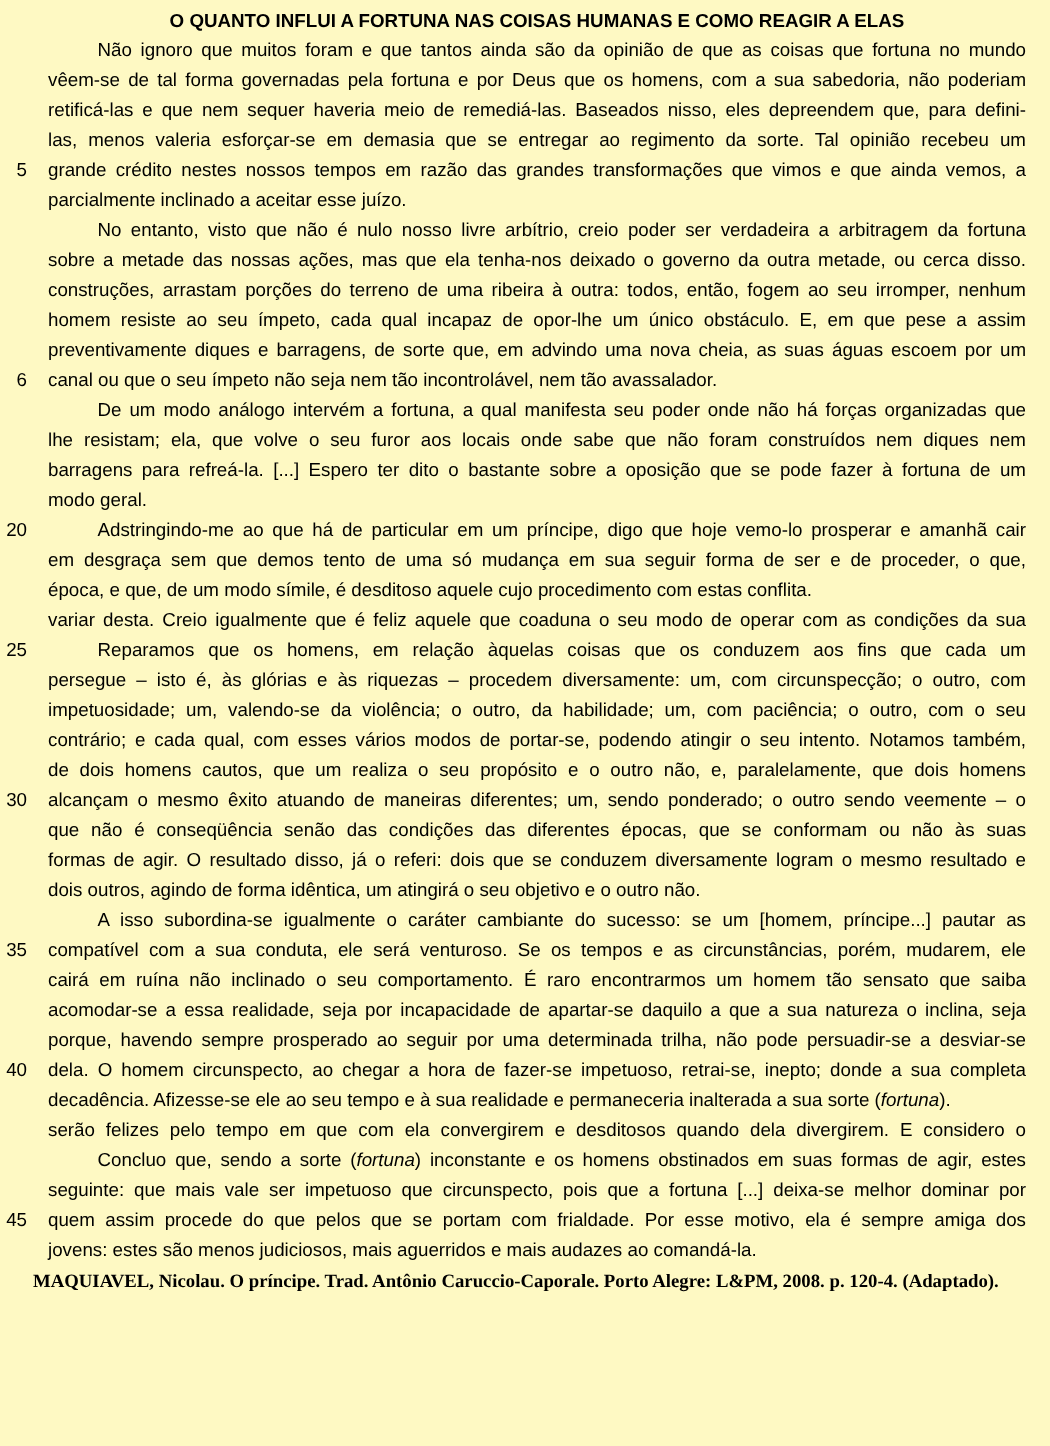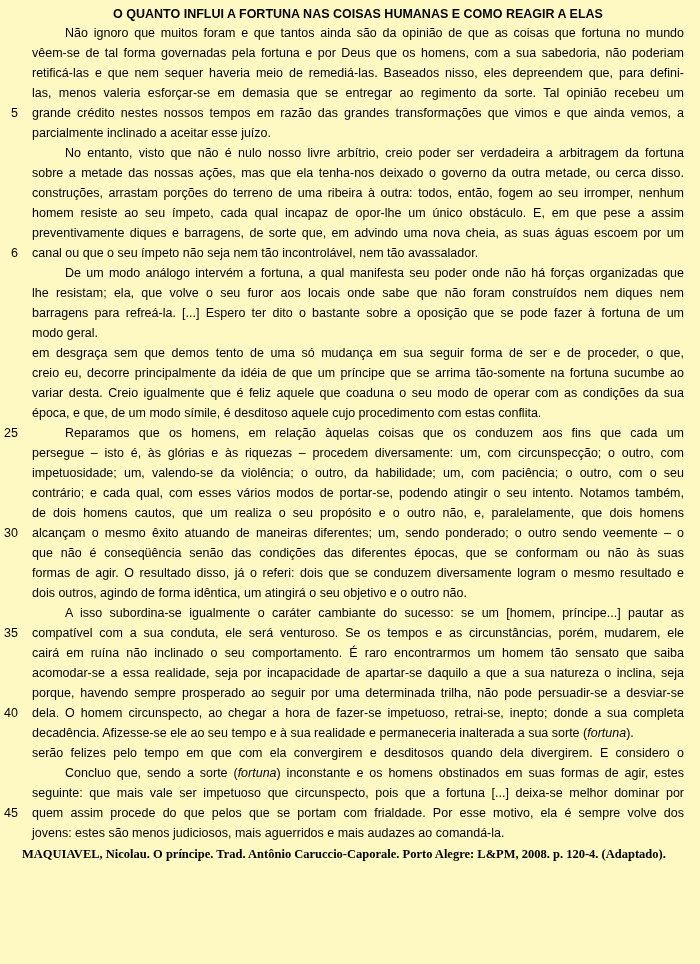--- a/index.html
+++ b/index.html
@@ -64,41 +64,41 @@
       <div class="line indent"><span class="lineno"></span><span>No entanto, visto que não é nulo nosso livre arbítrio, creio poder ser verdadeira a arbitragem da fortuna</span></div>
       <div class="line"><span class="lineno"></span><span>sobre a metade das nossas ações, mas que ela tenha-nos deixado o governo da outra metade, ou cerca disso.</span></div>
       <div class="line"><span class="lineno"></span><span>construções, arrastam porções do terreno de uma ribeira à outra: todos, então, fogem ao seu irromper, nenhum</span></div>
       <div class="line"><span class="lineno"></span><span>homem resiste ao seu ímpeto, cada qual incapaz de opor-lhe um único obstáculo. E, em que pese a assim</span></div>
       <div class="line"><span class="lineno"></span><span>preventivamente diques e barragens, de sorte que, em advindo uma nova cheia, as suas águas escoem por um</span></div>
       <div class="line end"><span class="lineno">6</span><span>canal ou que o seu ímpeto não seja nem tão incontrolável, nem tão avassalador.</span></div>
       <div class="line indent"><span class="lineno"></span><span>De um modo análogo intervém a fortuna, a qual manifesta seu poder onde não há forças organizadas que</span></div>
       <div class="line"><span class="lineno"></span><span>lhe resistam; ela, que volve o seu furor aos locais onde sabe que não foram construídos nem diques nem</span></div>
       <div class="line"><span class="lineno"></span><span>barragens para refreá-la. [...] Espero ter dito o bastante sobre a oposição que se pode fazer à fortuna de um</span></div>
       <div class="line end"><span class="lineno"></span><span>modo geral.</span></div>
+      <div class="line indent"><span class="lineno">20</span><span>Adstringindo-me ao que há de particular em um príncipe, digo que hoje vemo-lo prosperar e amanhã cair</span></div>
       <div class="line"><span class="lineno"></span><span>em desgraça sem que demos tento de uma só mudança em sua seguir forma de ser e de proceder, o que,</span></div>
-      <div class="line"><span class="lineno"></span><span>creio eu, decorre principalmente da idéia de que um príncipe que se arrima tão-somente na fortuna sucumbe ao</span></div>
+      <div class="line end"><span class="lineno"></span><span>época, e que, de um modo símile, é desditoso aquele cujo procedimento com estas conflita.</span></div>
       <div class="line"><span class="lineno"></span><span>variar desta. Creio igualmente que é feliz aquele que coaduna o seu modo de operar com as condições da sua</span></div>
-      <div class="line end"><span class="lineno"></span><span>época, e que, de um modo símile, é desditoso aquele cujo procedimento com estas conflita.</span></div>
       <div class="line indent"><span class="lineno">25</span><span>Reparamos que os homens, em relação àquelas coisas que os conduzem aos fins que cada um</span></div>
       <div class="line"><span class="lineno"></span><span>persegue – isto é, às glórias e às riquezas – procedem diversamente: um, com circunspecção; o outro, com</span></div>
       <div class="line"><span class="lineno"></span><span>impetuosidade; um, valendo-se da violência; o outro, da habilidade; um, com paciência; o outro, com o seu</span></div>
       <div class="line"><span class="lineno"></span><span>contrário; e cada qual, com esses vários modos de portar-se, podendo atingir o seu intento. Notamos também,</span></div>
       <div class="line"><span class="lineno"></span><span>de dois homens cautos, que um realiza o seu propósito e o outro não, e, paralelamente, que dois homens</span></div>
       <div class="line"><span class="lineno">30</span><span>alcançam o mesmo êxito atuando de maneiras diferentes; um, sendo ponderado; o outro sendo veemente – o</span></div>
       <div class="line"><span class="lineno"></span><span>que não é conseqüência senão das condições das diferentes épocas, que se conformam ou não às suas</span></div>
       <div class="line"><span class="lineno"></span><span>formas de agir. O resultado disso, já o referi: dois que se conduzem diversamente logram o mesmo resultado e</span></div>
       <div class="line end"><span class="lineno"></span><span>dois outros, agindo de forma idêntica, um atingirá o seu objetivo e o outro não.</span></div>
       <div class="line indent"><span class="lineno"></span><span>A isso subordina-se igualmente o caráter cambiante do sucesso: se um [homem, príncipe...] pautar as</span></div>
       <div class="line"><span class="lineno">35</span></div>
       <div class="line"><span class="lineno"></span><span>compatível com a sua conduta, ele será venturoso. Se os tempos e as circunstâncias, porém, mudarem, ele</span></div>
       <div class="line"><span class="lineno"></span><span>cairá em ruína não inclinado o seu comportamento. É raro encontrarmos um homem tão sensato que saiba</span></div>
       <div class="line"><span class="lineno"></span><span>acomodar-se a essa realidade, seja por incapacidade de apartar-se daquilo a que a sua natureza o inclina, seja</span></div>
       <div class="line"><span class="lineno"></span><span>porque, havendo sempre prosperado ao seguir por uma determinada trilha, não pode persuadir-se a desviar-se</span></div>
       <div class="line"><span class="lineno">40</span><span>dela. O homem circunspecto, ao chegar a hora de fazer-se impetuoso, retrai-se, inepto; donde a sua completa</span></div>
       <div class="line end"><span class="lineno"></span><span>decadência. Afizesse-se ele ao seu tempo e à sua realidade e permaneceria inalterada a sua sorte (<i>fortuna</i>).</span></div>
       <div class="line"><span class="lineno"></span><span>serão felizes pelo tempo em que com ela convergirem e desditosos quando dela divergirem. E considero o</span></div>
       <div class="line indent"><span class="lineno"></span><span>Concluo que, sendo a sorte (<i>fortuna</i>) inconstante e os homens obstinados em suas formas de agir, estes</span></div>
       <div class="line"><span class="lineno"></span><span>seguinte: que mais vale ser impetuoso que circunspecto, pois que a fortuna [...] deixa-se melhor dominar por</span></div>
-      <div class="line"><span class="lineno">45</span><span>quem assim procede do que pelos que se portam com frialdade. Por esse motivo, ela é sempre volve dos</span></div>
+      <div class="line"><span class="lineno">45</span><span>quem assim procede do que pelos que se portam com frialdade. Por esse motivo, ela é sempre amiga dos</span></div>
       <div class="line end"><span class="lineno"></span><span>jovens: estes são menos judiciosos, mais aguerridos e mais audazes ao comandá-la.</span></div>
     </div>
   <div class="citation">MAQUIAVEL, Nicolau. O príncipe. Trad. Antônio Caruccio-Caporale. Porto Alegre: L&amp;PM, 2008. p. 120-4. (Adaptado).</div>
 </div>
 
 </body></html>

